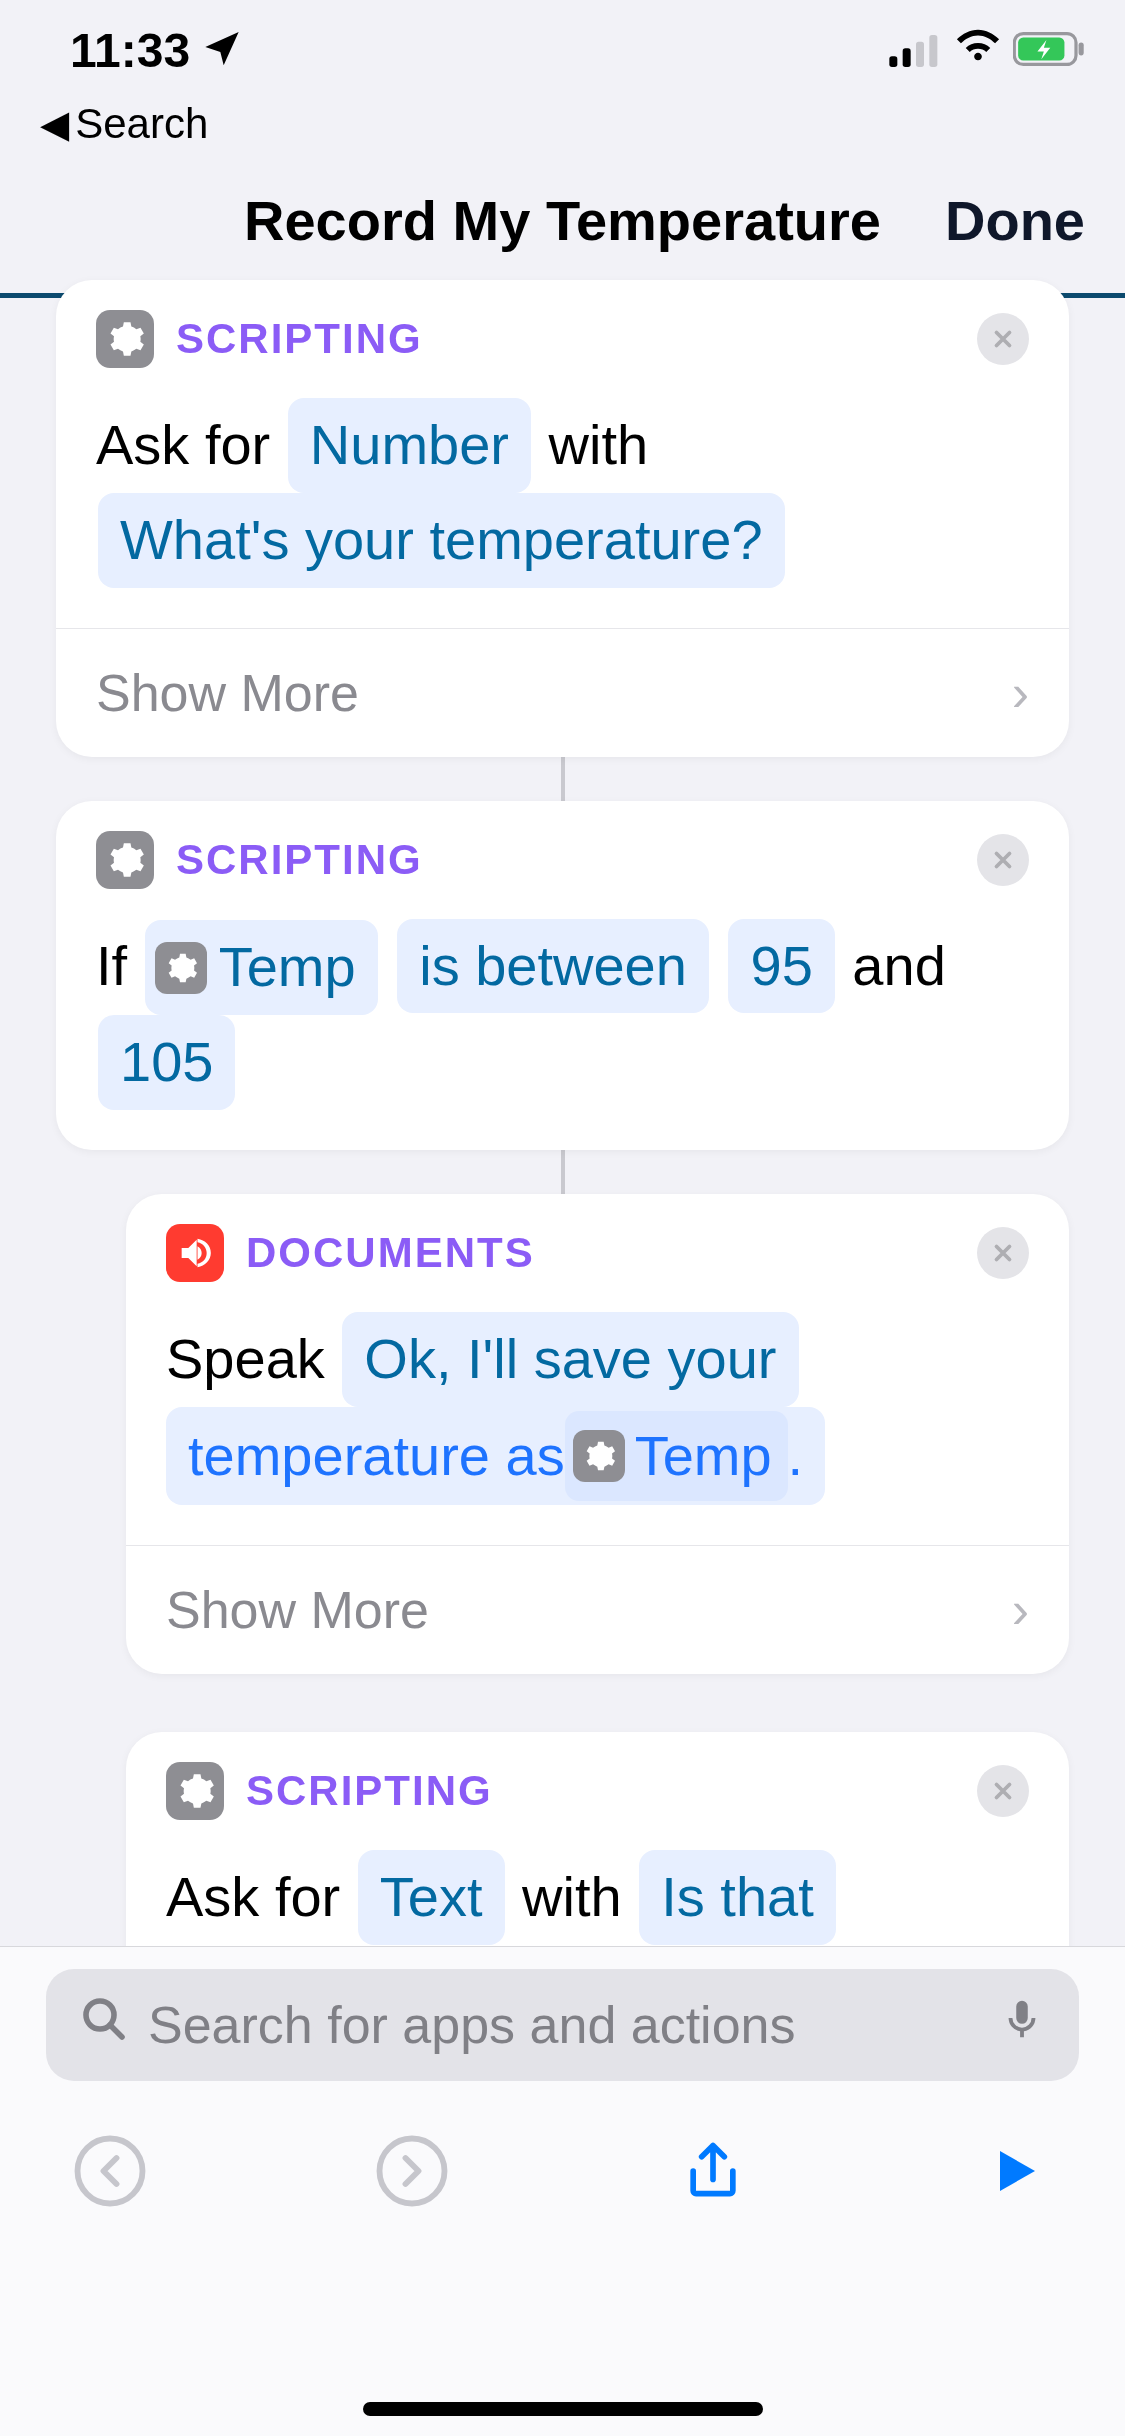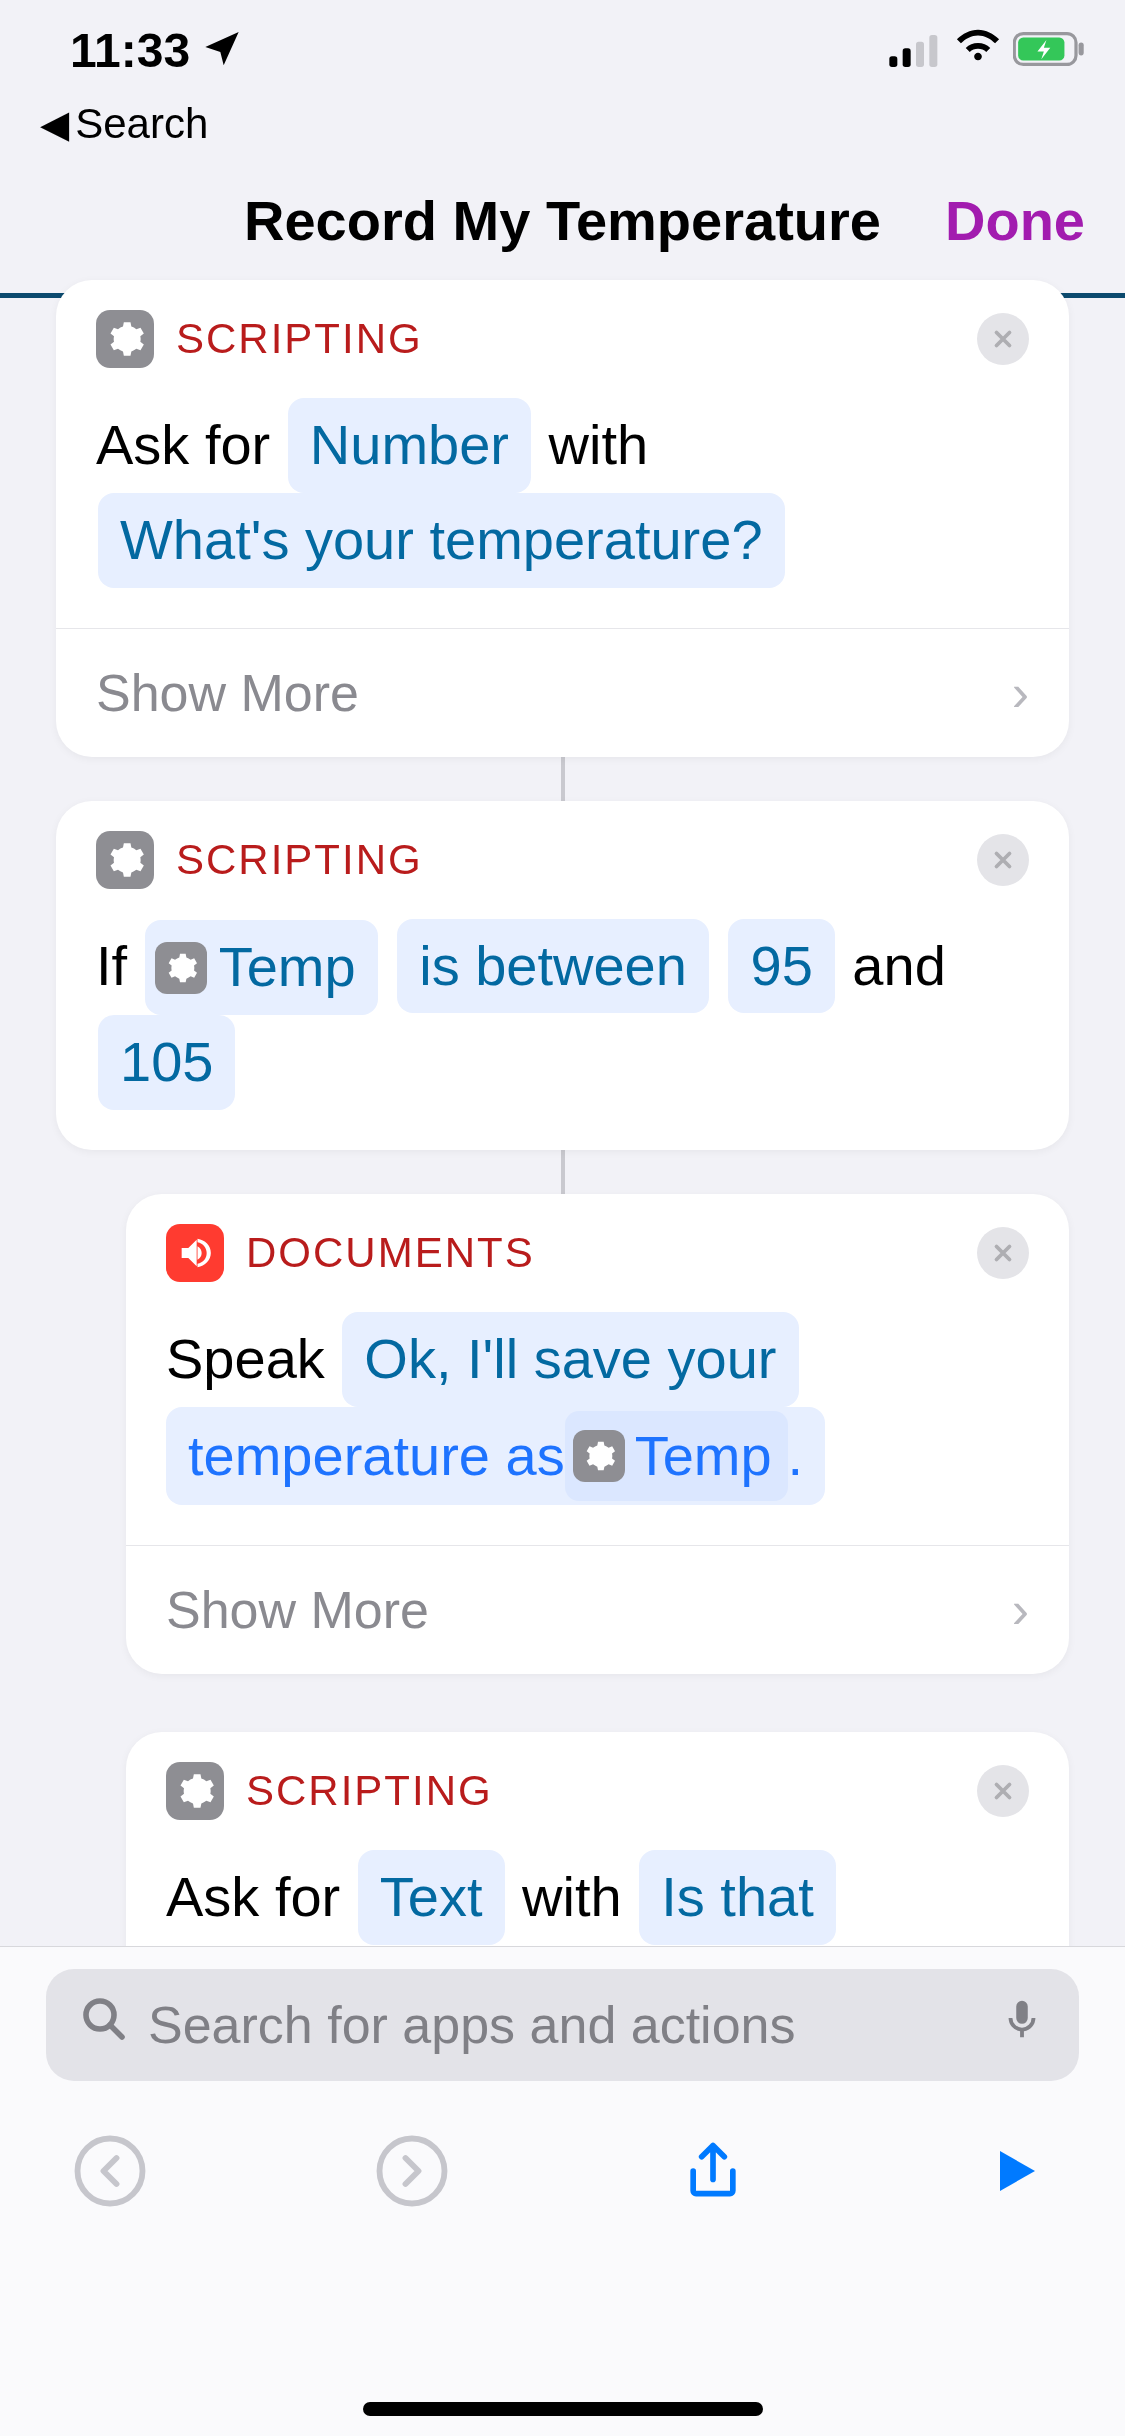--- a/index.html
+++ b/index.html
@@ -42,21 +42,21 @@
     justify-content: center;
     align-items: center;
     padding: 20px 40px 40px 40px;
     position: relative;
     border-bottom: 5px solid #0c4a6e;
   }
   .nav-title { font-size: 56px; font-weight: 700; }
   .nav-done {
     position: absolute;
     right: 40px;
-    color: #a21caf;
+    color: #0f172a;
     font-size: 56px;
     font-weight: 600;
   }
 
   
   .scroll {
     position: absolute;
     top: 270px;
     bottom: 490px;
     left: 0; right: 0;
@@ -83,22 +83,22 @@
     width: 58px; height: 58px;
     border-radius: 14px;
     display: flex; align-items: center; justify-content: center;
   }
   .app-icon.gray { background: #8e8e93; }
   .app-icon.red  { background: #ff3b30; }
   .app-icon svg { width: 40px; height: 40px; }
 
   .card-category {
     font-size: 42px;
-    font-weight: 400;
-    color: #b91c1c;
+    font-weight: 700;
+    color: #8b5cf6;
     letter-spacing: 2px;
   }
   .close-btn {
     margin-left: auto;
     width: 52px; height: 52px;
     border-radius: 50%;
     background: #e4e4e8;
     display: flex; align-items: center; justify-content: center;
     color: #aeaeb2;
   }

